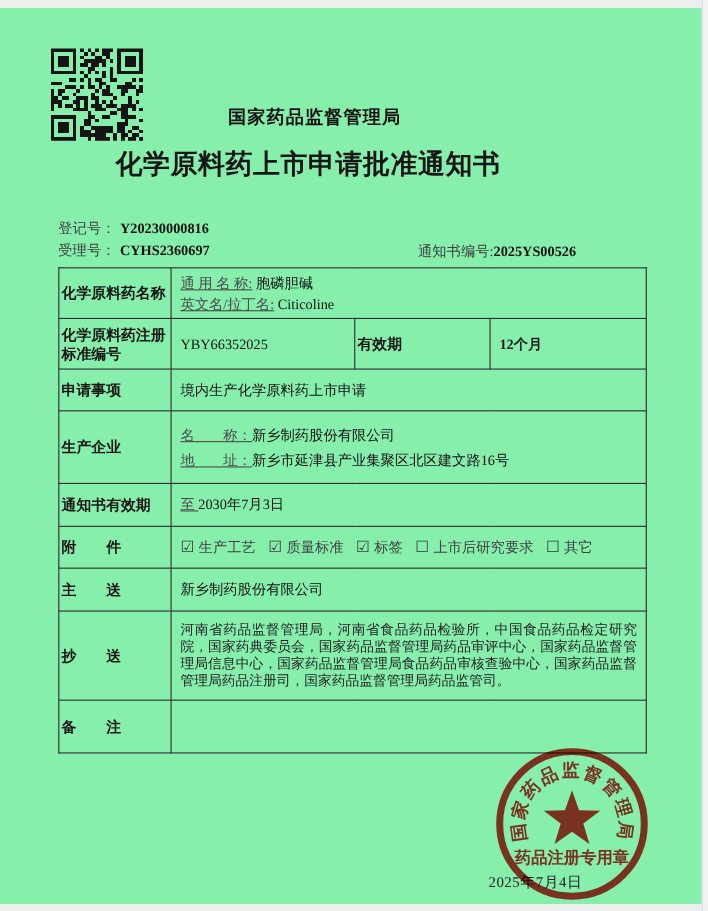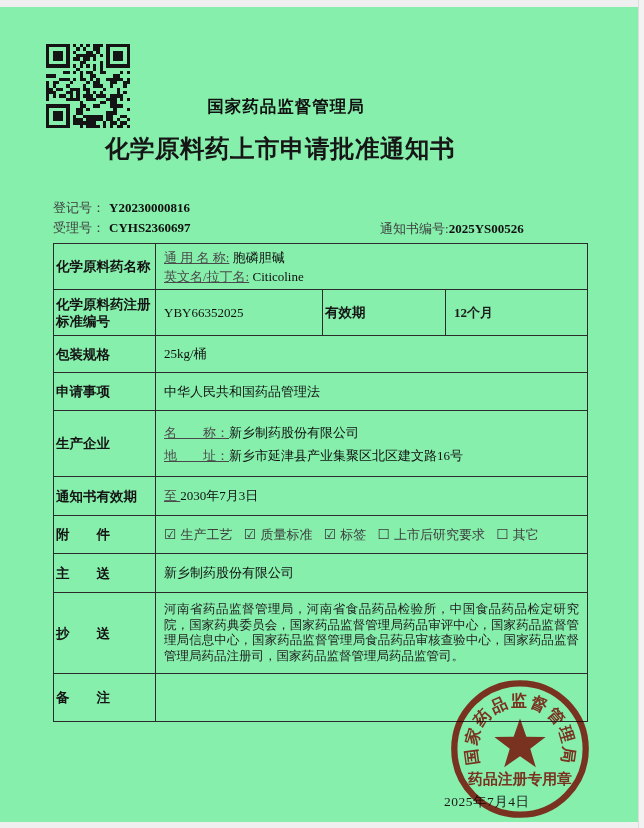--- a/index.html
+++ b/index.html
@@ -400,28 +400,24 @@
       </td>
     </tr>
 
     <tr style="height:46px">
       <td class="lbl">化学原料药注册标准编号</td>
       <td class="val b">YBY66352025</td>
       <td class="lbl">有效期</td>
       <td class="val" style="font-weight:600">12个月</td>
     </tr>
 
-    <tr style="height:37px">
-      <td class="lbl">包装规格</td>
-      <td class="val b" colspan="3">25kg/桶</td>
-    </tr>
 
     <tr style="height:38px">
       <td class="lbl">申请事项</td>
-      <td class="val b" colspan="3">中华人民共和国药品管理法</td>
+      <td class="val b" colspan="3">境内生产化学原料药上市申请</td>
     </tr>
 
 
     <tr style="height:66px">
       <td class="lbl">生产企业</td>
       <td class="val" colspan="3">
         <div class="sub-line" style="margin-bottom:4px"><span class="pfx">名　　称：</span><span class="b">新乡制药股份有限公司</span></div>
         <div class="sub-line"><span class="pfx">地　　址：</span><span class="b">新乡市延津县产业集聚区北区建文路16号</span></div>
       </td>
     </tr>

